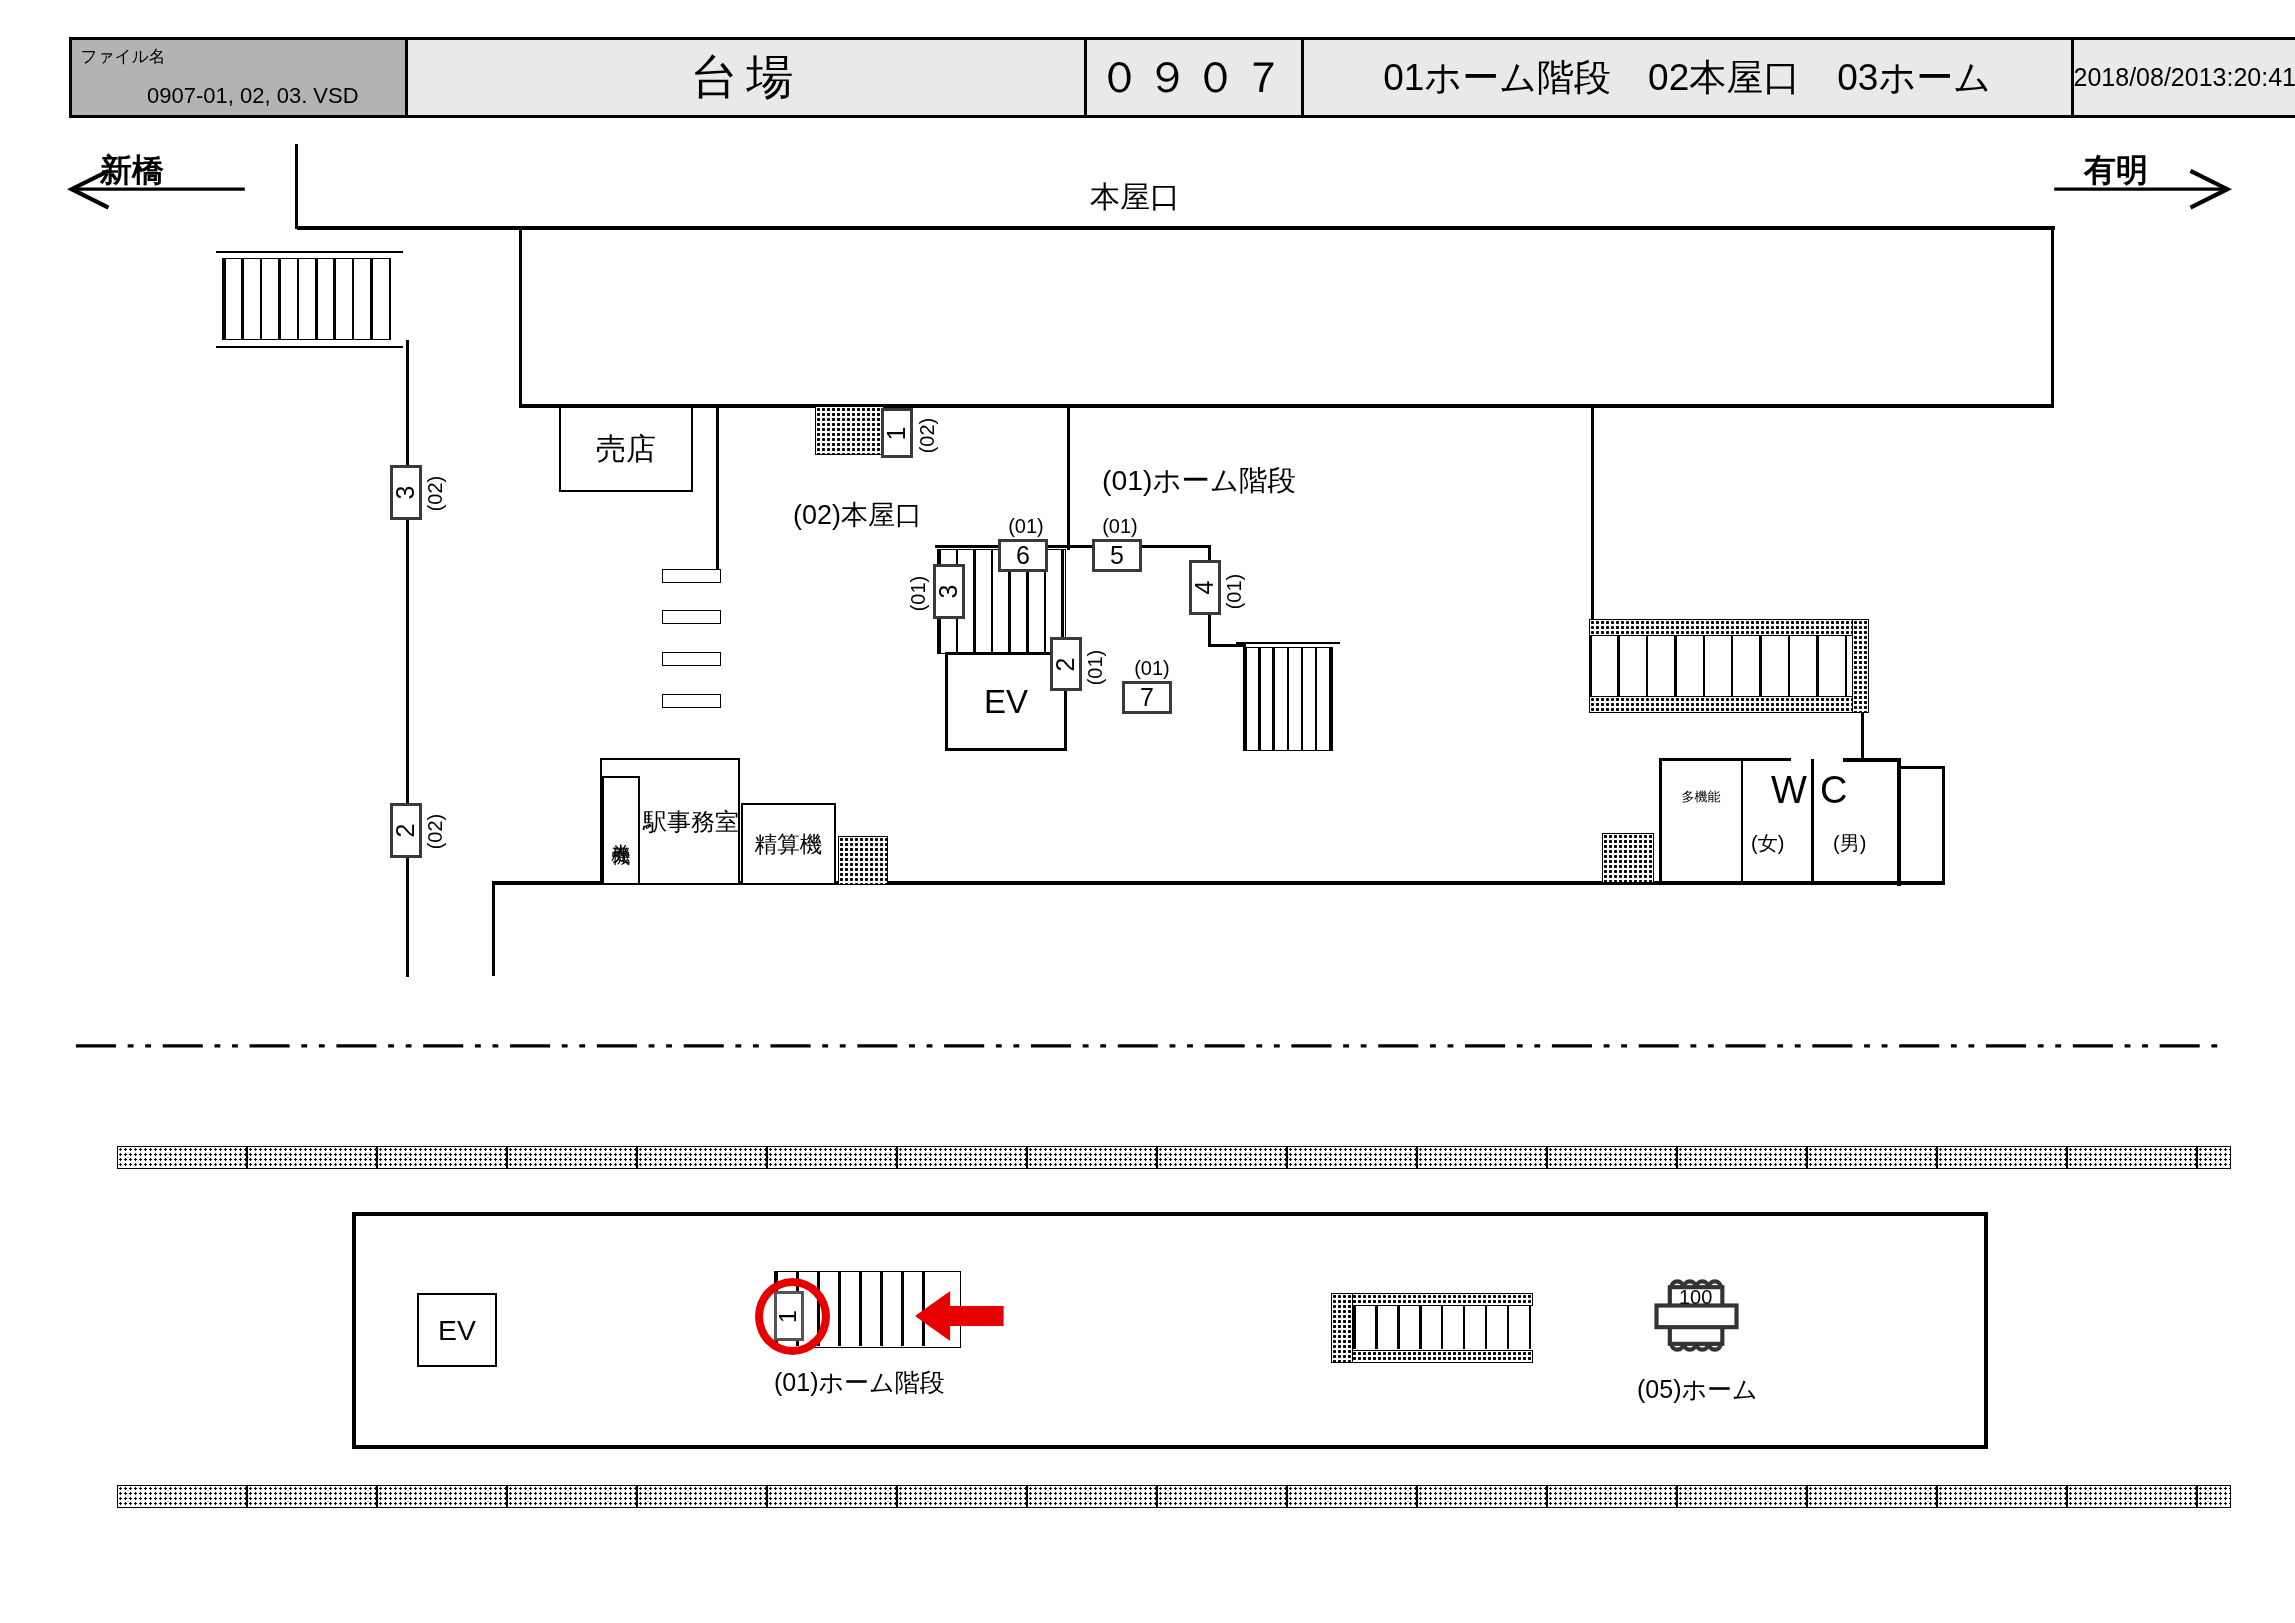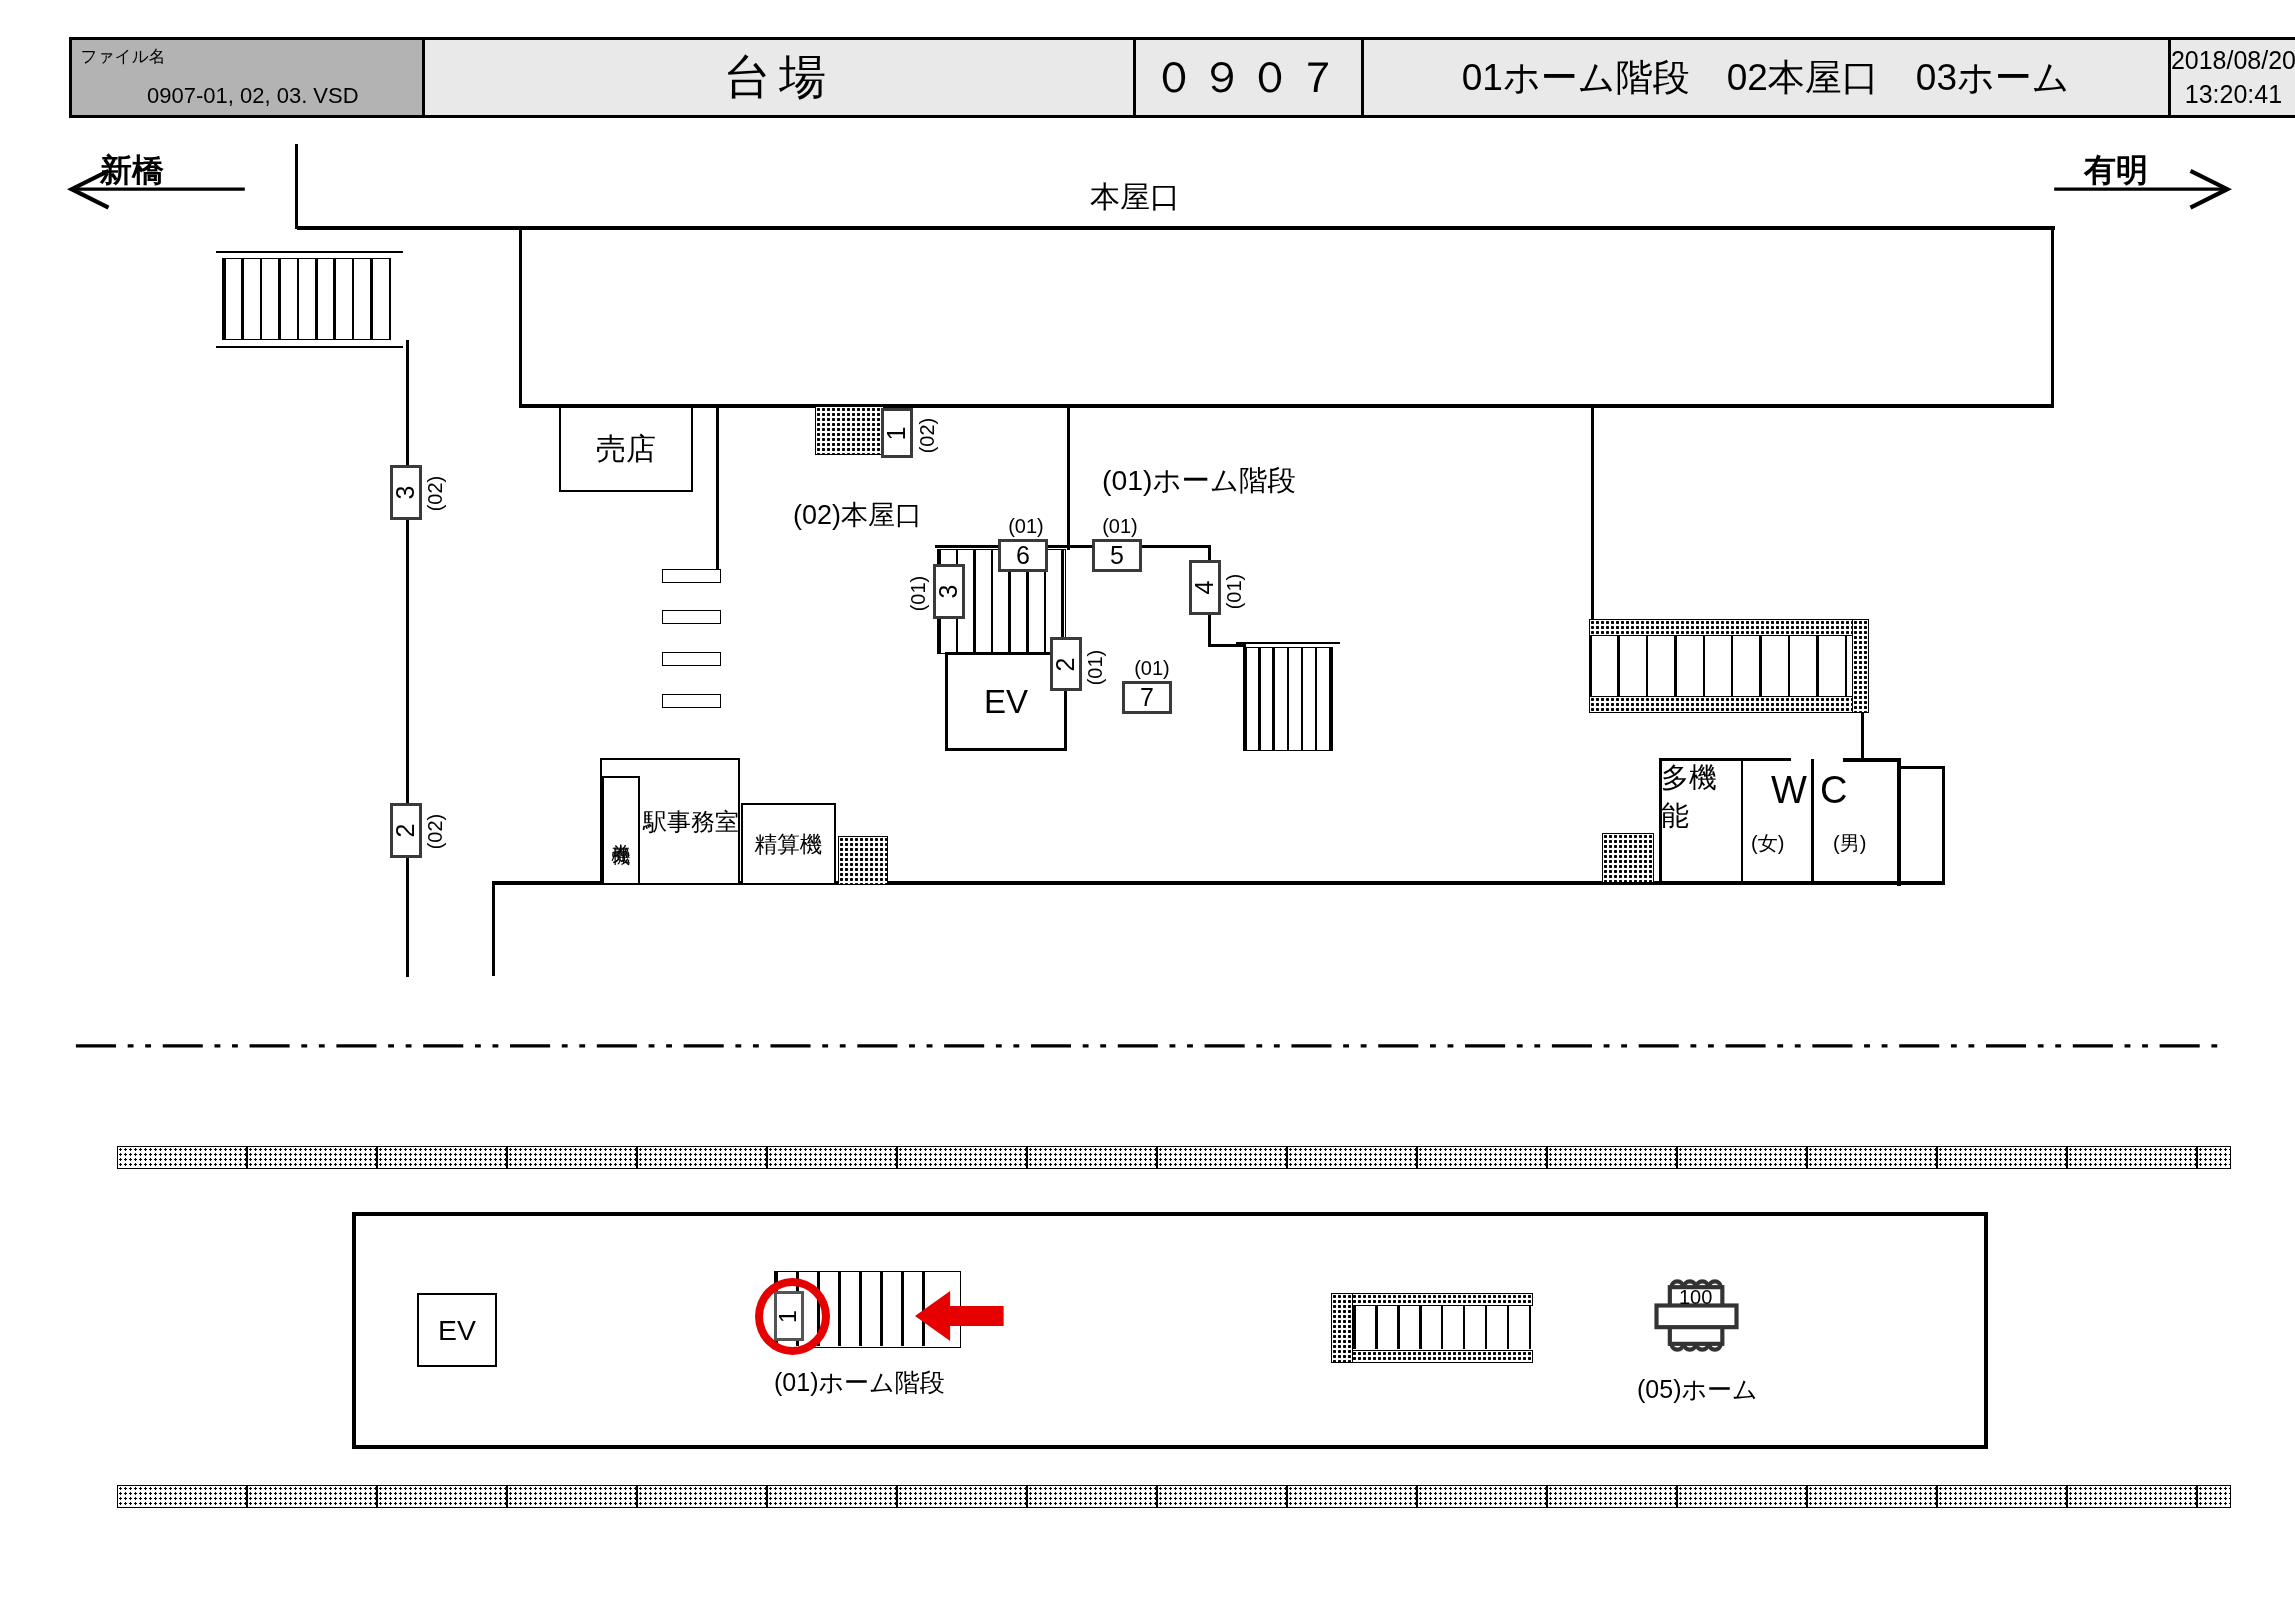--- a/index.html
+++ b/index.html
@@ -41,21 +41,21 @@
     </div>
     <div class="hdrcell" style="width:714px;">
       <span style="font-size:47px;letter-spacing:8.4px;">台場</span>
     </div>
     <div class="hdrcell" style="width:228px;">
       <span style="font-size:43px;letter-spacing:5px;text-align:right;">０９０７</span>
     </div>
     <div class="hdrcell" style="width:810px;">
       <span style="font-size:37px;text-align:right;">01ホーム階段　02本屋口　03ホーム</span>
     </div>
-    <div class="hdrcell" style="flex:1;flex-direction:column;line-height:1.35;">
+    <div class="hdrcell" style="flex:1;flex-direction:row;line-height:1.35;">
       <span style="font-size:25px;">2018/08/20</span>
       <span style="font-size:25px;">13:20:41</span>
     </div>
   </div>
 
   <div class="lbl" style="left:100px;top:149px;font-size:32px;font-weight:600;">新橋</div>
   <svg class="abs" style="left:65px;top:164px;" width="184" height="47" viewBox="0 0 220 56">
     <line x1="10" y1="30" x2="215" y2="30" stroke="#000" stroke-width="4"></line>
     <polyline points="52,8 8,30 52,52" fill="none" stroke="#000" stroke-width="5"></polyline>
   </svg>
@@ -189,21 +189,21 @@
   </div>
   <div class="wall" style="left:1861px;top:712px;width:2.5px;height:49px;"></div>
 
   <div class="wall" style="left:1659px;top:758px;width:132px;height:2.5px;"></div>
   <div class="wall" style="left:1843px;top:758px;width:58px;height:4.2px;"></div>
   <div class="wall" style="left:1897px;top:758px;width:4.2px;height:128px;"></div>
   <div class="wall" style="left:1659px;top:758px;width:2.5px;height:125px;"></div>
   <div class="wall" style="left:1741px;top:758px;width:1.7px;height:125px;"></div>
   <div class="wall" style="left:1811px;top:759px;width:2.5px;height:124px;"></div>
   <div class="abs flexc" style="left:1661px;top:778px;width:80px;height:37px;">
-    <span style="font-size:28px;">多機能</span>
+    <span style="font-size:13px;">多機能</span>
   </div>
   <div class="lbl" style="left:1771px;top:769px;font-size:38px;">W</div>
   <div class="lbl" style="left:1820px;top:769px;font-size:38px;">C</div>
   <div class="lbl" style="left:1751px;top:830px;font-size:20px;">(女)</div>
   <div class="lbl" style="left:1833px;top:830px;font-size:20px;">(男)</div>
   <div class="dots" style="left:1602px;top:833px;width:52px;height:50px;"></div>
   <div class="wall" style="left:1942px;top:766px;width:3.3px;height:117px;"></div>
   <div class="wall" style="left:1898px;top:766px;width:47px;height:3.3px;"></div>
 
   <svg class="abs" style="left:74px;top:1040px;" width="2156" height="11.7" viewBox="0 0 2578 14">

